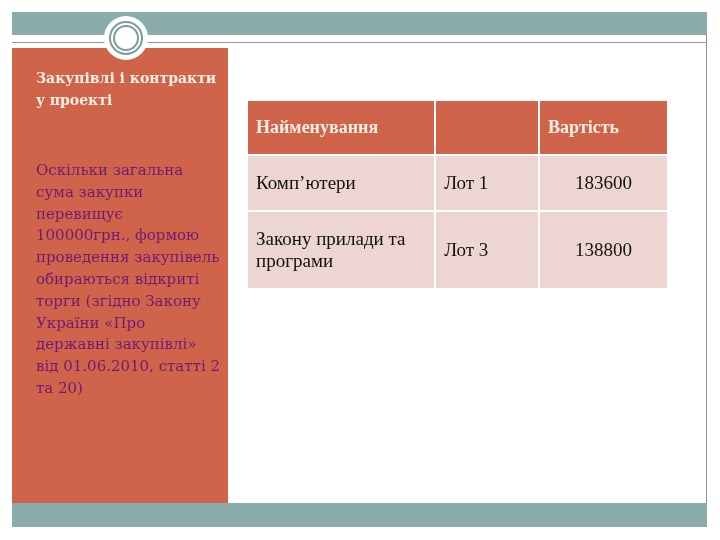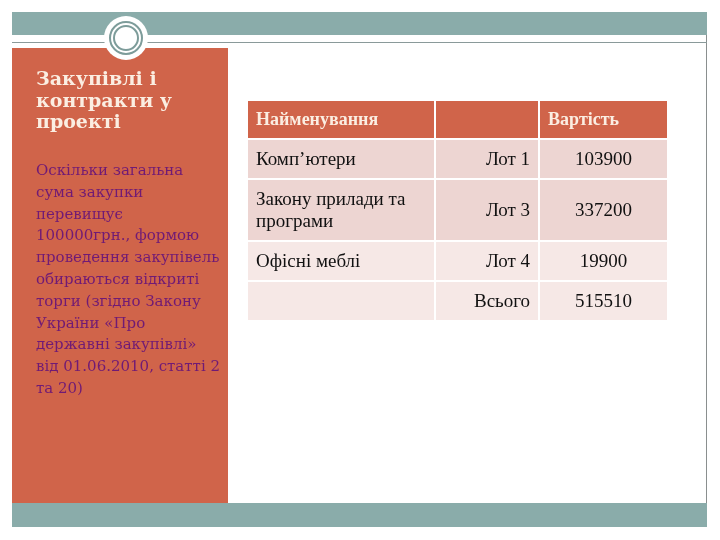--- a/index.html
+++ b/index.html
@@ -6,32 +6,32 @@
   body { width:720px; height:540px; background:#ffffff; position:relative; overflow:hidden; font-family:"DejaVu Serif", serif; }
   .frame { position:absolute; left:12px; top:12px; width:695px; height:515px; border-right:1px solid #8a8f8f; box-sizing:border-box; }
   .top-band { position:absolute; left:12px; top:12px; width:695px; height:23px; background:#8aacaa; }
   .top-line { position:absolute; left:12px; top:42px; width:695px; height:1px; background:#8a9a9a; }
   .red-panel { position:absolute; left:12px; top:48px; width:216px; height:456px; background:#d0644a; }
   .bottom-band { position:absolute; left:12px; top:503px; width:695px; height:24px; background:#8aacaa; }
   .emblem { position:absolute; left:104px; top:16px; width:44px; height:44px; border-radius:50%; background:#fff; }
   .emblem .ring { position:absolute; left:5px; top:5px; width:34px; height:34px; border-radius:50%; box-sizing:border-box; border:2px solid #7d9c9a; }
   .emblem .ring2 { position:absolute; left:9px; top:9px; width:26px; height:26px; border-radius:50%; box-sizing:border-box; border:2px solid #7d9c9a; }
   .emblem .ring3 { position:absolute; left:11px; top:11px; width:22px; height:22px; border-radius:50%; box-sizing:border-box; border:1px solid #ffffff; }
-  .title { position:absolute; left:36px; top:68px; width:185px; color:#fbeee2; font-family:"DejaVu Serif", serif; font-weight:bold; font-size:19px; line-height:21.5px; }
+  .title { position:absolute; left:36px; top:68px; width:185px; color:#fbeee2; font-family:"DejaVu Serif", serif; font-weight:bold; font-size:14px; line-height:21.5px; }
   .body-text { position:absolute; left:36px; top:160px; width:185px; color:#701a75; font-family:"DejaVu Serif", serif; font-size:15px; line-height:21.8px; }
   table { position:absolute; left:248px; top:101px; width:419px; border-collapse:collapse; font-family:"Liberation Serif", serif; font-size:19px; color:#111; }
-  td, th { border-right:2px solid #fff; padding:8px 8px; box-sizing:border-box; }
+  td, th { border-right:2px solid #fff; padding:16px 8px; box-sizing:border-box; }
   td:last-child, th:last-child { border-right:none; }
   tr { border-bottom:2px solid #fff; }
   th { background:#d0644a; color:#fbeee2; font-weight:bold; height:33px; text-align:left; font-size:18px; }
   th.num { padding-right:10px; }
   tr.odd td { background:#edd5d2;margin-top:8px; }
   tr.even td { background:#f6e8e6; }
   td.c1 { width:180px; text-align:left; }
-  td.c2 { width:100px; text-align:right; }
+  td.c2 { width:100px; text-align:left; }
   td.c3 { width:123px; text-align:center; }
   tr.h1 { height:29px; }
   tr.h2 { height:53px; }
   td.c1 { line-height:22px; }
 </style>
 </head>
 <body>
 
 <div class="frame"></div>
 <div class="top-band"></div>
@@ -50,31 +50,21 @@
 <table>
   <tbody>
       <tr>
     <th>Найменування</th>
     <th></th>
     <th class="num">Вартість</th>
   </tr>
   <tr class="odd h1">
     <td class="c1">Комп’ютери</td>
     <td class="c2">Лот 1</td>
-    <td class="c3">103900</td>
+    <td class="c3">183600</td>
   </tr>
   <tr class="odd h2">
     <td class="c1">Закону прилади та програми</td>
     <td class="c2">Лот 3</td>
-    <td class="c3">337200</td>
-  </tr>
-  <tr class="even h1">
-    <td class="c1">Офісні меблі</td>
-    <td class="c2">Лот 4</td>
-    <td class="c3">19900</td>
-  </tr>
-  <tr class="even h1">
-    <td class="c1"></td>
-    <td class="c2">Всього</td>
-    <td class="c3">515510</td>
+    <td class="c3">138800</td>
   </tr>
 </tbody>
   </table>
 
 </body></html>

